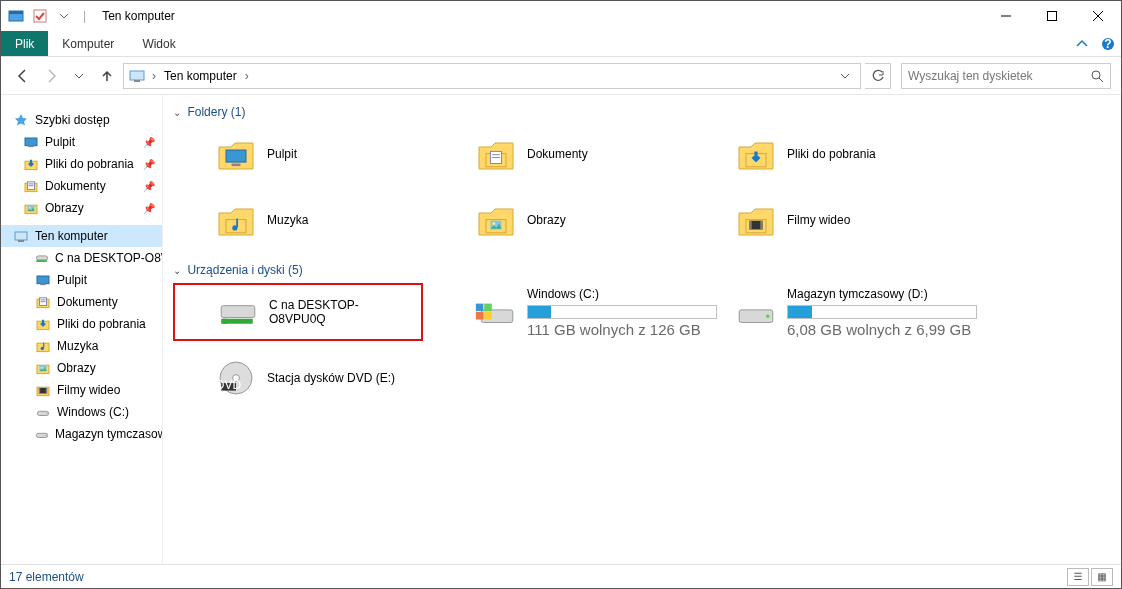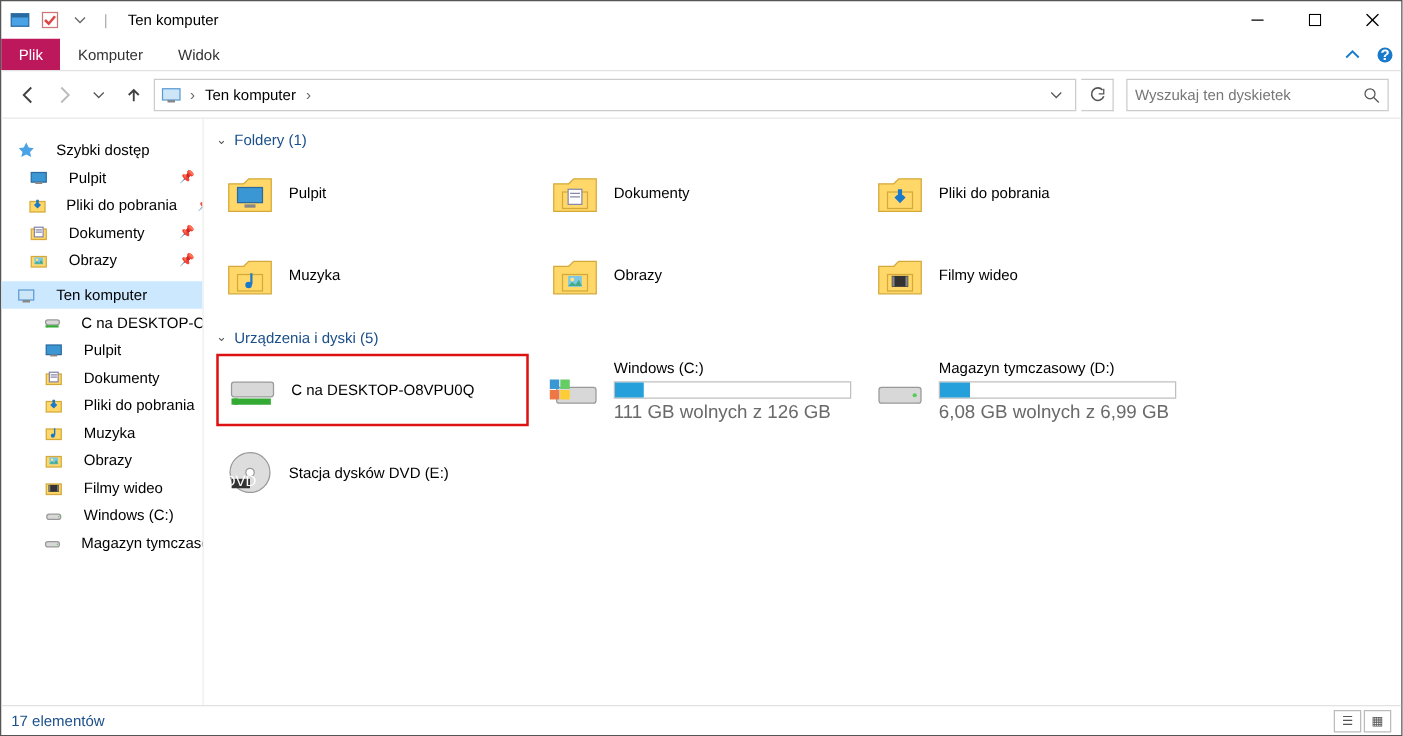--- a/index.html
+++ b/index.html
@@ -10,21 +10,21 @@
 .titlebar .qat { display: flex; align-items: center; gap: 6px; }
 .titlebar .qat-icon { width: 18px; height: 18px; display: flex; align-items: center; justify-content: center; }
 .titlebar .sep { color: #aaa; margin: 0 4px; }
 .titlebar .title { margin-left: 6px; }
 .titlebar .spacer { flex: 1; }
 .titlebar .winbtn { width: 46px; height: 30px; display: flex; align-items: center; justify-content: center; }
 
 
 .menubar { height: 26px; display: flex; align-items: stretch; border-bottom: 1px solid #e1e1e1; }
 .menubar .tab { padding: 0 14px; display: flex; align-items: center; color: #333; }
-.menubar .tab.file { background: #be185d; color: #fff; }
+.menubar .tab.file { background: #0f766e; color: #fff; }
 .menubar .spacer { flex: 1; }
 .menubar .rightico { width: 26px; display: flex; align-items: center; justify-content: center; color: #1979ca; }
 .menubar .helpico { width: 26px; display: flex; align-items: center; justify-content: center; }
 
 
 .navbar { height: 38px; display: flex; align-items: center; padding: 4px 10px; gap: 4px; border-bottom: 1px solid #e8e8e8; }
 .navbtn { width: 24px; height: 24px; display: flex; align-items: center; justify-content: center; color: #555; }
 .navbtn.disabled { color: #bbb; }
 .addrbar { flex: 1; height: 26px; border: 1px solid #ccc; display: flex; align-items: center; padding: 0 4px; gap: 2px; }
 .addrbar .pcicon { width: 18px; height: 18px; display:flex; align-items:center; justify-content:center; margin-right: 2px;}
@@ -32,34 +32,34 @@
 .addrbar .chev { color: #666; padding: 0 2px; }
 .addrbar .spacer { flex: 1; }
 .addrbar .drop { padding: 0 6px; color: #555; }
 .refresh { width: 26px; height: 26px; border: 1px solid #ccc; border-left: none; display:flex; align-items:center; justify-content:center; color:#555; }
 .searchbox { width: 210px; height: 26px; border: 1px solid #ccc; margin-left: 6px; display: flex; align-items: center; padding: 0 6px; color: #777; }
 .searchbox .sicon { margin-left: auto; color:#555; }
 
 
 .body { flex: 1; display: flex; min-height: 0; }
 .sidebar { width: 162px; padding-top: 8px; overflow: hidden; border-right: 1px solid #eee; }
-.sidebar .item { height: 22px; display: flex; align-items: center; padding-left: 22px; gap: 16px; white-space: nowrap; overflow: hidden; }
+.sidebar .item { height: 22px; display: flex; align-items: center; padding-left: 22px; gap: 6px; white-space: nowrap; overflow: hidden; }
 .sidebar .item.root { padding-left: 12px; margin-top: 6px; }
 .sidebar .item.selected { background: #cce8ff; }
 .sidebar .pin { margin-left: auto; margin-right: 6px; color: #777; font-size: 10px; }
 .sidebar .ico { width: 16px; height: 16px; display:flex; align-items:center; justify-content:center; }
 
 .content { flex: 1; padding: 8px 10px; overflow: auto; }
 .grouphdr { display: flex; align-items: center; gap: 6px; color: #1b4f8a; margin: 2px 0 6px 0; font-size: 13px; }
 .grouphdr .chev { font-size: 10px; color:#555; }
 .groupbody { display: grid; grid-template-columns: repeat(3, 250px); gap: 8px 10px; margin-bottom: 14px; }
 
 .tile { display: flex; align-items: center; gap: 10px; padding: 4px 6px; height: 58px; }
 .tile.highlight { border: 2px solid #d11; }
-.tile .bigico { width: 42px; height: 42px; display:flex; align-items:center; justify-content:flex-start; position:relative; }
+.tile .bigico { width: 42px; height: 42px; display:flex; align-items:center; justify-content:flex-start; position:relative;margin-left:36px; }
 .tile .txt { display:flex; flex-direction:column; gap:2px; }
 .tile .name { color:#000; }
 .tile .sub { color:#6a6a6a; font-size:15px; }
 .progress { width: 190px; height: 14px; border: 1px solid #bfbfbf; background:#fff; margin-top:2px; }
 .progress .fill { height:100%; background:#26a0da; }
 
 
 .statusbar { height: 24px; border-top: 1px solid #e1e1e1; display: flex; align-items: center; padding: 0 8px; color:#1b4f8a; }
 .statusbar .spacer { flex:1; }
 .statusbar .viewbtn { width:22px; height:18px; border:1px solid #bbb; margin-left:2px; display:flex; align-items:center; justify-content:center; color:#555; font-size:10px; }

